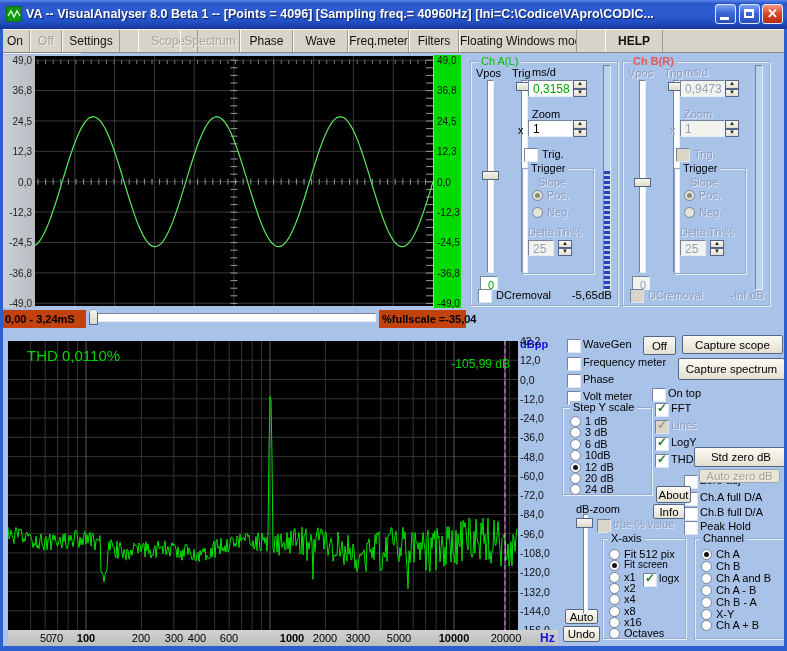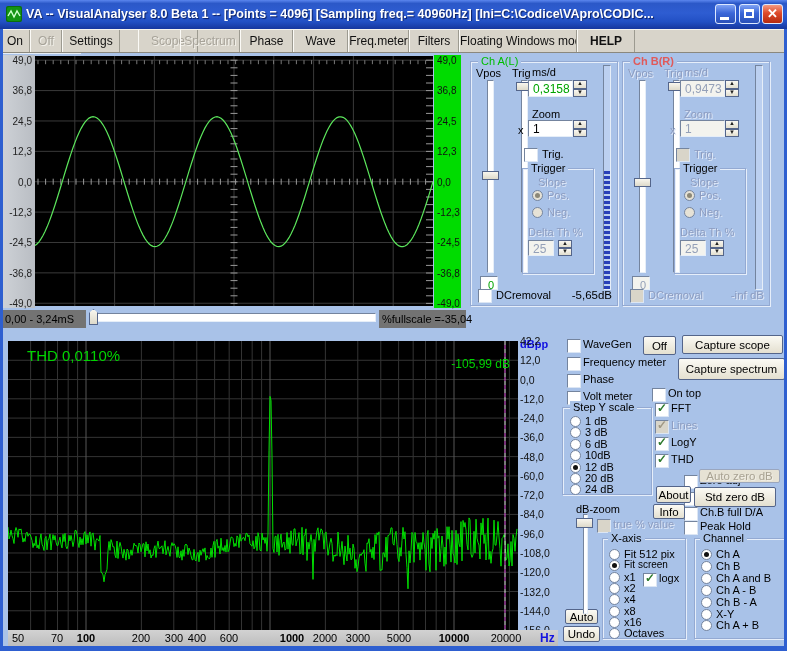--- a/index.html
+++ b/index.html
@@ -15,21 +15,21 @@
     box-sizing:border-box;color:#fff;text-align:center;}
   .tb-blue{background:linear-gradient(180deg,#7FA2F4 0%,#3A66D8 45%,#2A50B8 100%);}
   .tb-red{background:linear-gradient(180deg,#F49A82 0%,#DE4A2A 45%,#B42A10 100%);}
   .win-border{position:absolute;background:#2E5FD0;}
   
   .toolbar{position:absolute;left:0;top:29px;width:787px;height:24px;background:#D8D4CA;
     border-top:1px solid #F6F4EE;border-bottom:1px solid #8A887E;box-sizing:border-box;}
   .titem{position:absolute;top:0;height:22px;line-height:22px;text-align:center;font-size:12px;color:#111;
     border-right:1px solid #9C9A90;border-left:1px solid #FBFAF6;box-sizing:border-box;white-space:nowrap;overflow:hidden;}
   .titem.dis{color:#A7A399;text-shadow:1px 1px 0 #F2F0EA;}
-  .titem.bold{font-weight:bold;}
+  .titem.bold{font-weight:bold;margin-left:28px;}
   
   .lbl{position:absolute;font-size:11px;color:#000;white-space:nowrap;}
   .dis-label{color:#8C9CC0 !important;text-shadow:1px 1px 0 #E2EAF8;}
   .cb{position:absolute;width:12px;height:12px;background:#fff;border:1px solid;
       border-color:#74849E #DCE6F4 #DCE6F4 #74849E;box-sizing:content-box;}
   .cb.dis{background:#D9D5C9;}
   .check-glyph{position:absolute;left:1px;top:-3px;font-size:12px;font-weight:bold;color:#2D7A2D;}
   .cb.dis .check-glyph{color:#A09884;}
   .radio{position:absolute;width:11px;height:11px;border-radius:50%;background:#fff;
       border:1px solid #74849E;box-sizing:border-box;}
@@ -47,22 +47,22 @@
   .spin{position:absolute;width:14px;box-sizing:border-box;}
   .spin .sbtn{height:50%;background:linear-gradient(180deg,#FAF8F2,#E2DECE);border:1px solid #54658A;
       font-size:6px;line-height:5px;text-align:center;color:#222;box-sizing:border-box;}
   .grp{position:absolute;border:1px solid #93A9D2;box-shadow:inset 1px 1px 0 #E6EEFA,1px 1px 0 #E6EEFA;}
   .grp-cap{position:absolute;font-size:11px;background:#A9C2E8;padding:0 3px;color:#000;white-space:nowrap;}
   .vtrack{position:absolute;background:#fff;border:1px solid;border-color:#74849E #E6EEF8 #E6EEF8 #74849E;box-sizing:border-box;}
   .thumbH{position:absolute;background:linear-gradient(180deg,#F8F6EE,#DEDACA);border:1px solid #54658A;box-sizing:border-box;}
   .vu{position:absolute;border:1px solid;border-color:#74849E #E6EEF8 #E6EEF8 #74849E;background:#BCD0F0;box-sizing:border-box;}
   .vu-fill{position:absolute;left:0px;right:0px;bottom:0px;
       background:repeating-linear-gradient(180deg,#2840B8 0px,#2840B8 3px,#BCD0F0 3px,#BCD0F0 5px);}
-  .greenbox{position:absolute;background:#737373;color:#000;font-size:11px;line-height:18px;
-      padding:0 3px;box-sizing:border-box;white-space:nowrap;}
+  .greenbox{position:absolute;background:#c2410c;color:#000;font-size:11px;line-height:18px;
+      padding:0 3px;box-sizing:border-box;white-space:nowrap;font-weight:bold;}
   .tick-label{position:absolute;font-size:10px;color:#101010;white-space:nowrap;}
   .xlab{position:absolute;font-size:11px;color:#000;transform:translateX(-50%);top:2px;white-space:nowrap;}
   .combo{position:absolute;background:#fff;border:1px solid;border-color:#74849E #E6EEF8 #E6EEF8 #74849E;
       font-size:12px;box-sizing:border-box;color:#000;}
 </style>
 </head>
 <body>
 
 <div id="app">
 
@@ -463,21 +463,21 @@
       <div class="tick-label" style="left:1px;top:148.2px;font-size:10.5px;">-72,0</div>
       <div class="tick-label" style="left:1px;top:167.4px;font-size:10.5px;">-84,0</div>
       <div class="tick-label" style="left:1px;top:186.7px;font-size:10.5px;">-96,0</div>
       <div class="tick-label" style="left:1px;top:206.0px;font-size:10.5px;">-108,0</div>
       <div class="tick-label" style="left:1px;top:225.2px;font-size:10.5px;">-120,0</div>
       <div class="tick-label" style="left:1px;top:244.5px;font-size:10.5px;">-132,0</div>
       <div class="tick-label" style="left:1px;top:263.8px;font-size:10.5px;">-144,0</div>
       <div class="tick-label" style="left:1px;top:283.1px;font-size:10.5px;">-156,0</div>
     </div>
   <div class="abs" id="spec-xstrip" style="left:8px;top:630px;width:550px;height:16px;background:linear-gradient(180deg,#D2D2D2,#BDBDBD);">
-      <div class="xlab" style="left:10px;">50</div>
+      <div class="xlab" style="left:22px;padding-left:32px;">50</div>
       <div class="xlab" style="left:49px;">70</div>
       <div class="xlab" style="left:78px;font-weight:bold;">100</div>
       <div class="xlab" style="left:133px;">200</div>
       <div class="xlab" style="left:166px;">300</div>
       <div class="xlab" style="left:189px;">400</div>
       <div class="xlab" style="left:221px;">600</div>
       <div class="xlab" style="left:262px;font-weight:bold;margin-left:22px;">1000</div>
       <div class="xlab" style="left:317px;">2000</div>
       <div class="xlab" style="left:350px;">3000</div>
       <div class="xlab" style="left:391px;">5000</div>
@@ -523,21 +523,21 @@
       <div class="lbl" style="left:700px;top:520px;">Peak Hold</div>
       <div class="cb dis" style="left:597px;top:519px;"></div>
       <div class="lbl dis-label" style="left:613px;top:518px;">true % value</div>
       <div class="cb" style="left:643px;top:573px;">
         <span class="check-glyph">✓</span>
       </div>
       <div class="lbl" style="left:659px;top:572px;">logx</div>
       <div class="btn" style="left:643px;top:336px;width:33px;height:19px;">Off</div>
       <div class="btn" style="left:682px;top:335px;width:101px;height:19px;">Capture scope</div>
       <div class="btn" style="left:678px;top:358px;width:107px;height:22px;">Capture spectrum</div>
-      <div class="btn" style="left:694px;top:447px;width:82px;height:20px;margin-top:40px;">Std zero dB</div>
+      <div class="btn" style="left:694px;top:447px;width:94px;height:20px;">Std zero dB</div>
       <div class="btn dis" style="left:699px;top:469px;width:81px;height:14px;">Auto zero dB</div>
       <div class="btn" style="left:656px;top:486px;width:35px;height:17px;">About</div>
       <div class="btn" style="left:653px;top:504px;width:32px;height:15px;">Info</div>
       <div class="btn" style="left:565px;top:609px;width:33px;height:15px;">Auto</div>
       <div class="btn" style="left:563px;top:626px;width:37px;height:16px;">Undo</div>
       <div style="left:702px;top:383px;width:81px;height:54px;border:1px solid;border-color:#74849E #E6EEF8 #E6EEF8 #74849E;background:#B4C8EC;box-sizing:border-box;padding:2px 0 0 4px;">
         <div style="position:static;font-size:11px;line-height:16px;">Wait = 90</div>
         <div style="position:static;font-size:11px;line-height:16px;">Req. = 100ms</div>
         <div style="position:static;font-size:11px;line-height:16px;">Used = 0</div>
       </div>

